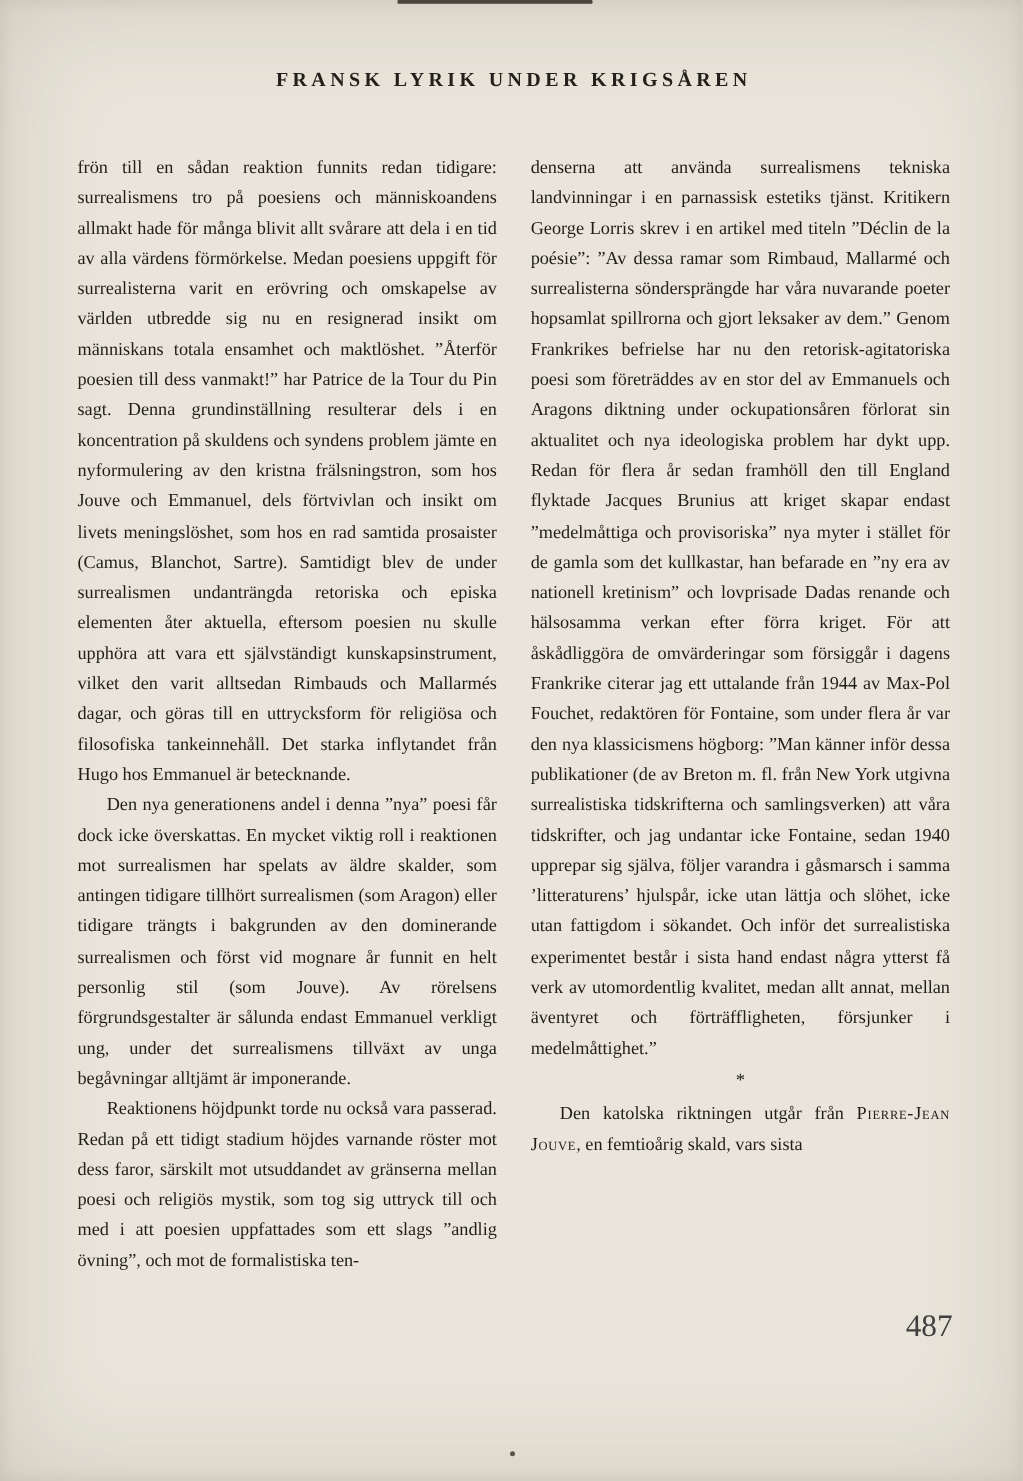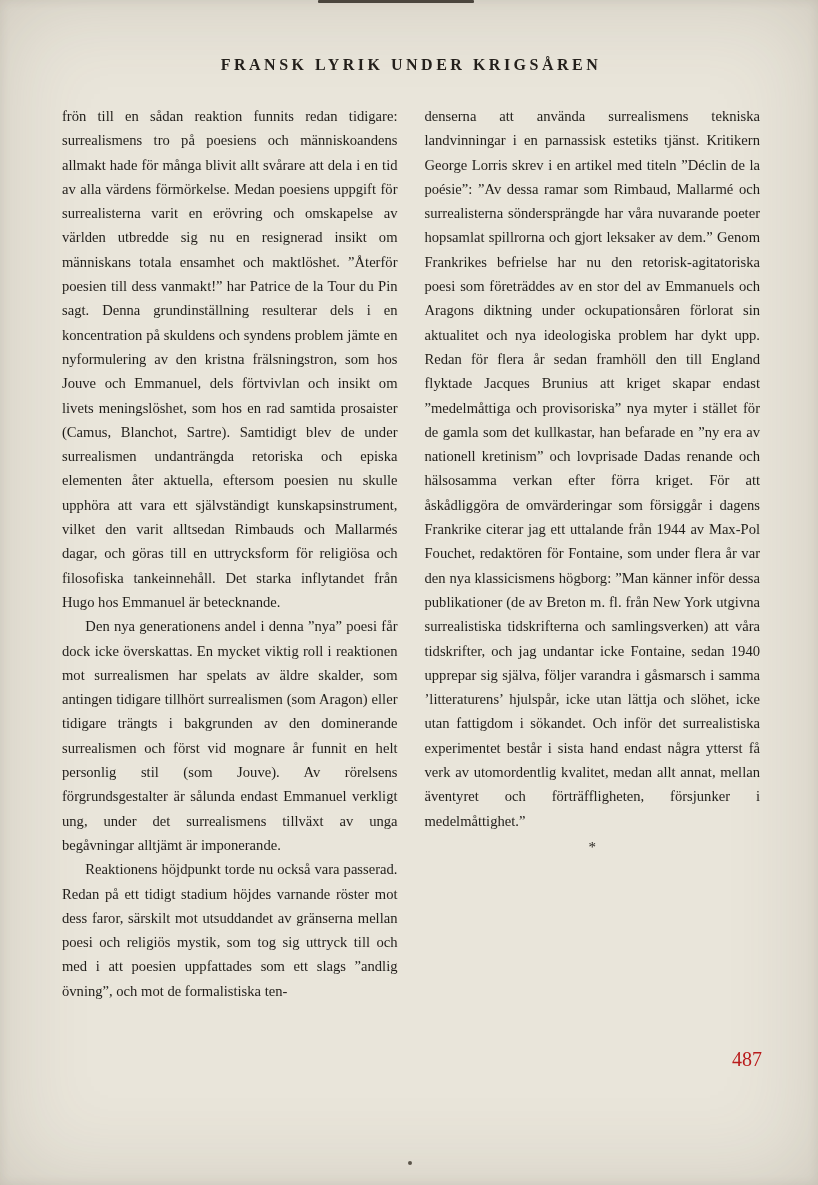--- a/index.html
+++ b/index.html
@@ -49,20 +49,21 @@
   .columns {
     display: flex;
     gap: 27px;
   }
   .column {
     width: 336px;
     font-size: 14.6px;
     line-height: 24.3px;
     text-align: justify;
     hyphens: auto;
+    margin-top: 18px;
     -webkit-hyphens: auto;
   }
   .column p {
     margin: 0;
   }
   .column p.indent {
     text-indent: 1.6em;
   }
   .separator {
     text-align: center;
@@ -72,22 +73,22 @@
     margin: 2px 0 2px 0 !important;
   }
   .small-caps {
     font-variant: small-caps;
     letter-spacing: 0.6px;
   }
   .page-number {
     position: absolute;
     top: 1048px;
     right: 56px;
-    font-size: 20px;
-    color: #b91c1c;
+    font-size: 25px;
+    color: #404040;
   }
 </style>
 </head>
 <body>
 
 <div class="page">
 
   <div class="scan-edge-top"></div>
 
   <h1 class="page-header">FRANSK LYRIK UNDER KRIGSÅREN</h1>
@@ -96,20 +97,21 @@
 
     <div class="column">
       <p>frön till en sådan reaktion funnits redan tidigare: surrealismens tro på poesiens och människoandens allmakt hade för många blivit allt svårare att dela i en tid av alla värdens förmörkelse. Medan poesiens uppgift för surrealisterna varit en erövring och omskapelse av världen utbredde sig nu en resignerad insikt om människans totala ensamhet och maktlöshet. ”Återför poesien till dess vanmakt!” har Patrice de la Tour du Pin sagt. Denna grundinställning resulterar dels i en koncentration på skuldens och syndens problem jämte en nyformulering av den kristna frälsningstron, som hos Jouve och Emmanuel, dels förtvivlan och insikt om livets meningslöshet, som hos en rad samtida prosaister (Camus, Blanchot, Sartre). Samtidigt blev de under surrealismen undanträngda retoriska och episka elementen åter aktuella, eftersom poesien nu skulle upphöra att vara ett självständigt kunskapsinstrument, vilket den varit alltsedan Rimbauds och Mallarmés dagar, och göras till en uttrycksform för religiösa och filosofiska tankeinnehåll. Det starka inflytandet från Hugo hos Emmanuel är betecknande.</p>
       <p class="indent">Den nya generationens andel i denna ”nya” poesi får dock icke överskattas. En mycket viktig roll i reaktionen mot surrealismen har spelats av äldre skalder, som antingen tidigare tillhört surrealismen (som Aragon) eller tidigare trängts i bakgrunden av den dominerande surrealismen och först vid mognare år funnit en helt personlig stil (som Jouve). Av rörelsens förgrundsgestalter är sålunda endast Emmanuel verkligt ung, under det surrealismens tillväxt av unga begåvningar alltjämt är imponerande.</p>
       <p class="indent">Reaktionens höjdpunkt torde nu också vara passerad. Redan på ett tidigt stadium höjdes varnande röster mot dess faror, särskilt mot utsuddandet av gränserna mellan poesi och religiös mystik, som tog sig uttryck till och med i att poesien uppfattades som ett slags ”andlig övning”, och mot de formalistiska ten-</p>
     </div>
 
     <div class="column">
       <p>denserna att använda surrealismens tekniska landvinningar i en parnassisk estetiks tjänst. Kritikern George Lorris skrev i en artikel med titeln ”Déclin de la poésie”: ”Av dessa ramar som Rimbaud, Mallarmé och surrealisterna söndersprängde har våra nuvarande poeter hopsamlat spillrorna och gjort leksaker av dem.” Genom Frankrikes befrielse har nu den retorisk-agitatoriska poesi som företräddes av en stor del av Emmanuels och Aragons diktning under ockupationsåren förlorat sin aktualitet och nya ideologiska problem har dykt upp. Redan för flera år sedan framhöll den till England flyktade Jacques Brunius att kriget skapar endast ”medelmåttiga och provisoriska” nya myter i stället för de gamla som det kullkastar, han befarade en ”ny era av nationell kretinism” och lovprisade Dadas renande och hälsosamma verkan efter förra kriget. För att åskådliggöra de omvärderingar som försiggår i dagens Frankrike citerar jag ett uttalande från 1944 av Max-Pol Fouchet, redaktören för Fontaine, som under flera år var den nya klassicismens högborg: ”Man känner inför dessa publikationer (de av Breton m. fl. från New York utgivna surrealistiska tidskrifterna och samlingsverken) att våra tidskrifter, och jag undantar icke Fontaine, sedan 1940 upprepar sig själva, följer varandra i gåsmarsch i samma ’litteraturens’ hjulspår, icke utan lättja och slöhet, icke utan fattigdom i sökandet. Och inför det surrealistiska experimentet består i sista hand endast några ytterst få verk av utomordentlig kvalitet, medan allt annat, mellan äventyret och förträffligheten, försjunker i medelmåttighet.”</p>
       <p class="separator">*</p>
+      <p class="indent"><span>Den katolska riktningen utgår från </span><span class="small-caps">Pierre-Jean Jouve</span><span>, en femtioårig skald, vars sista</span></p>
     </div>
 
   </div>
 
   <div class="page-number">487</div>
 
   <div class="scan-speck"></div>
 
 </div>
 

